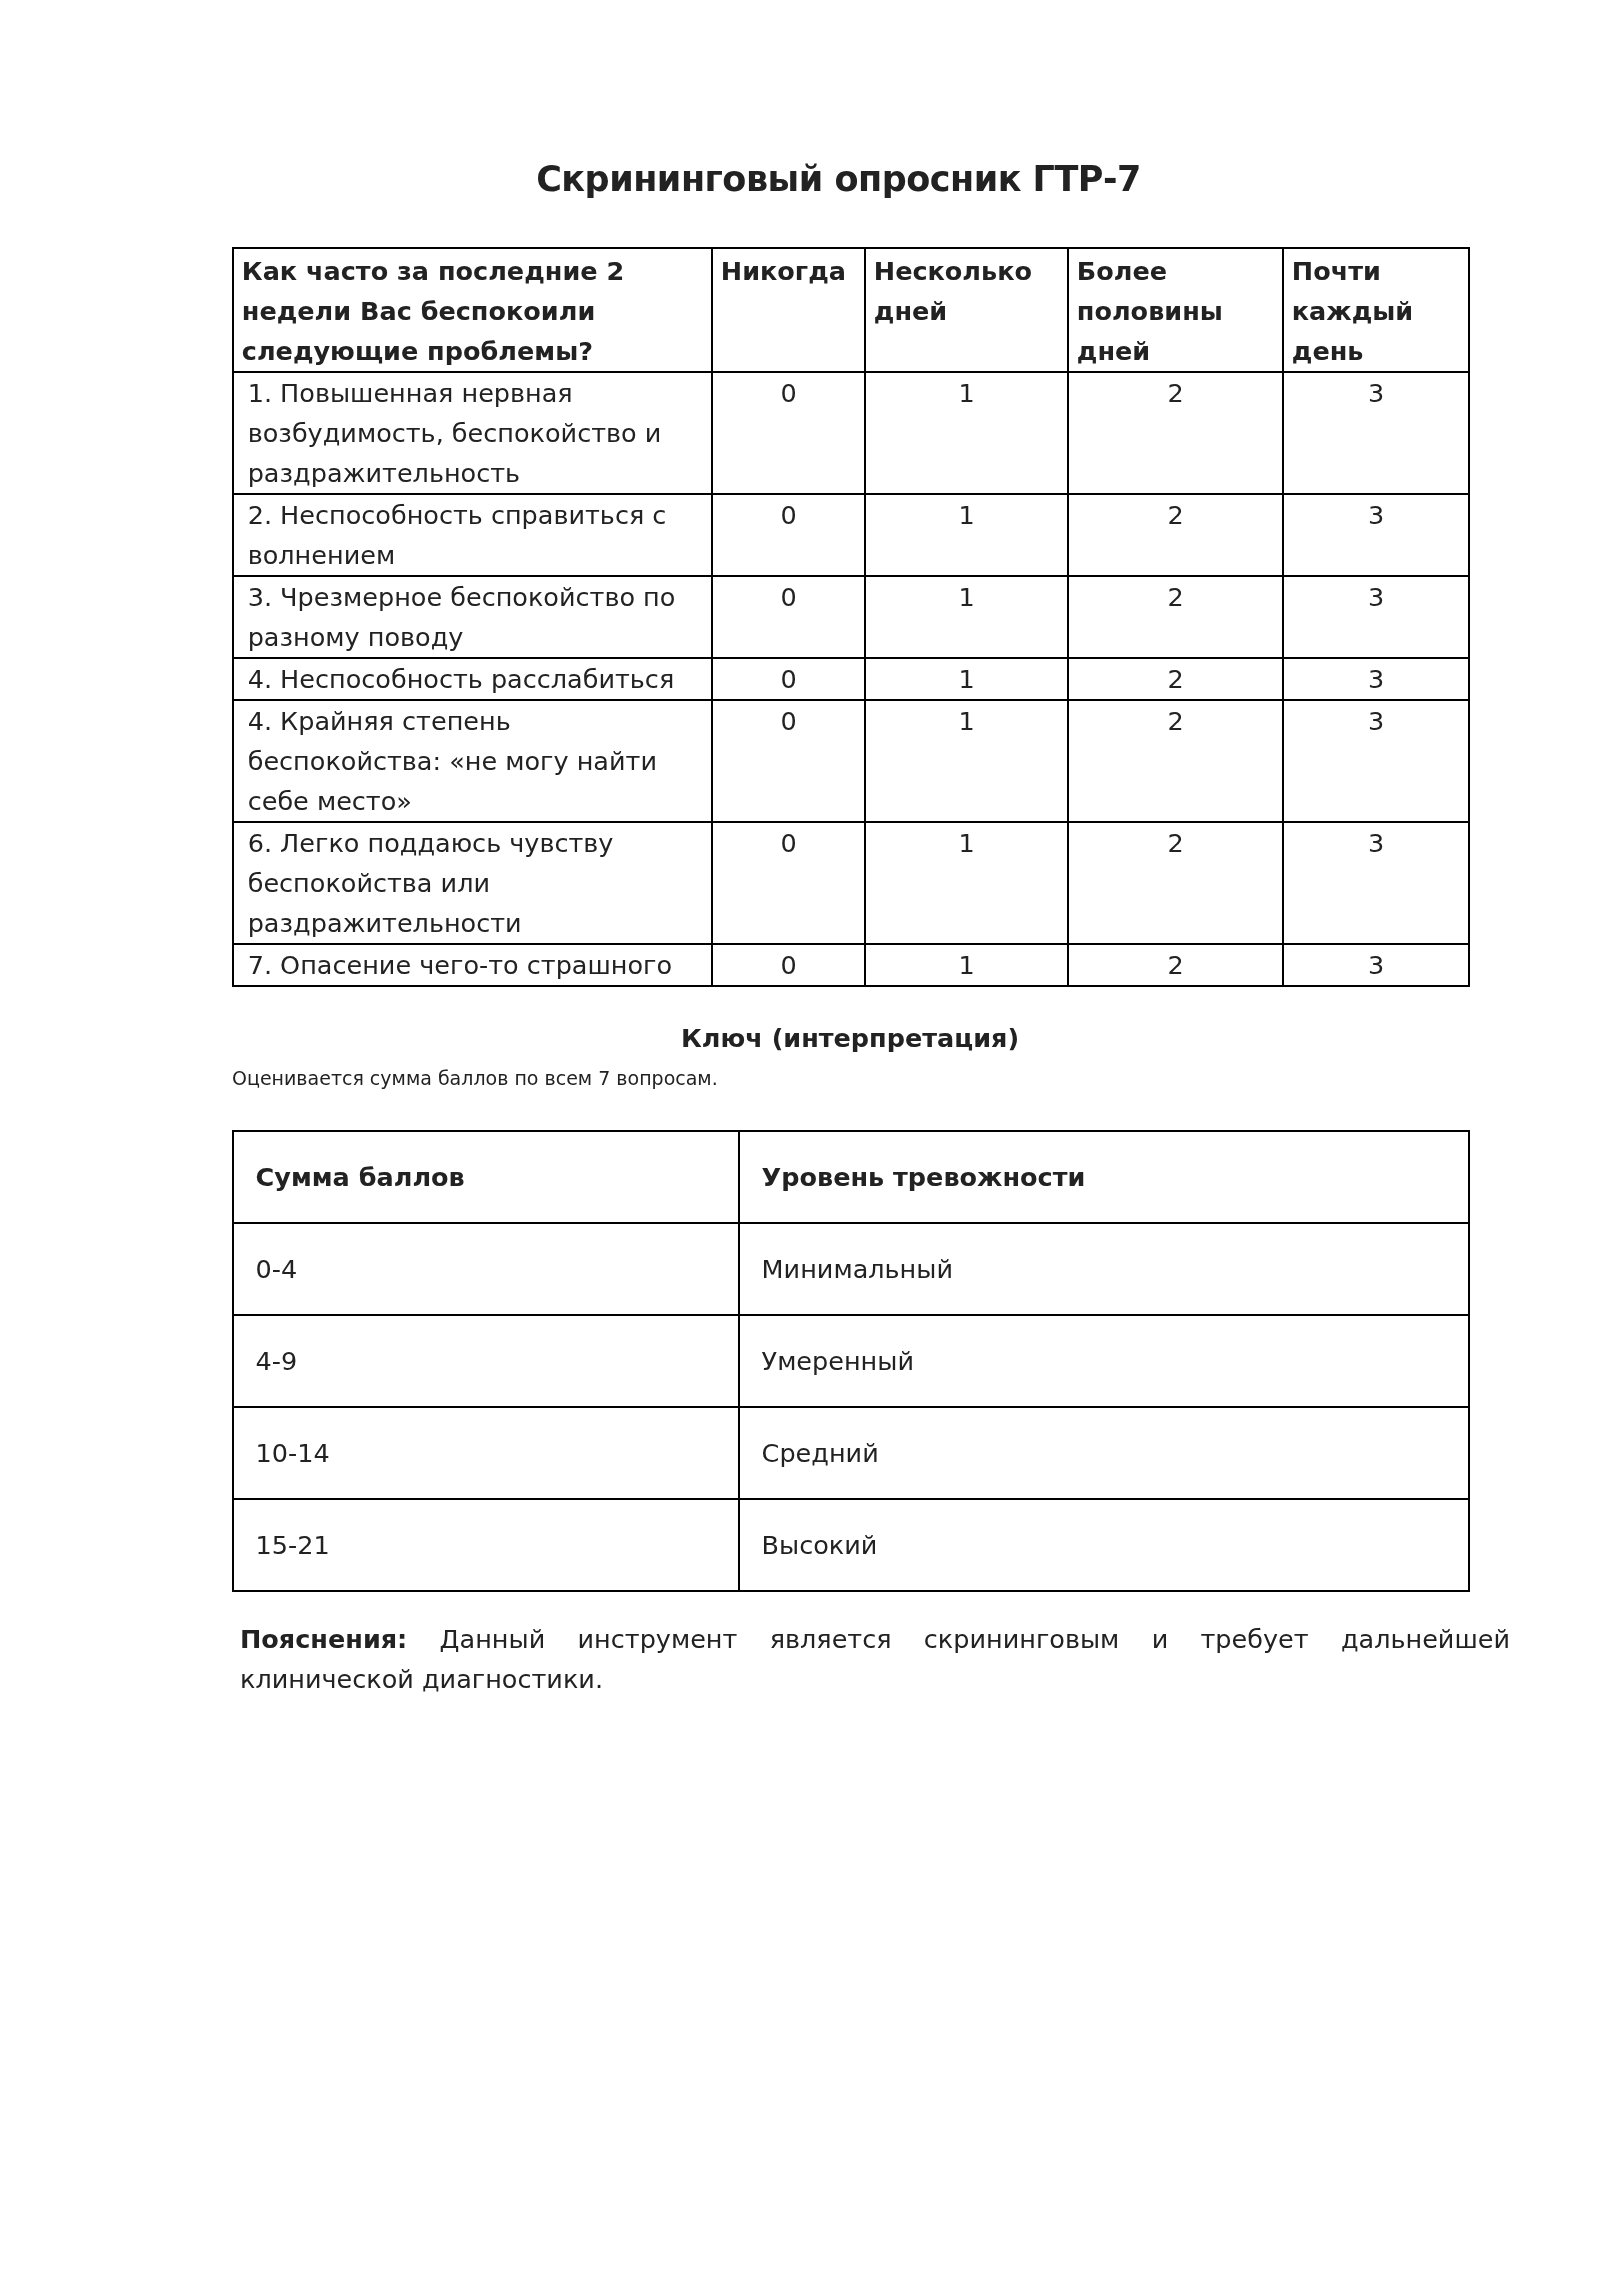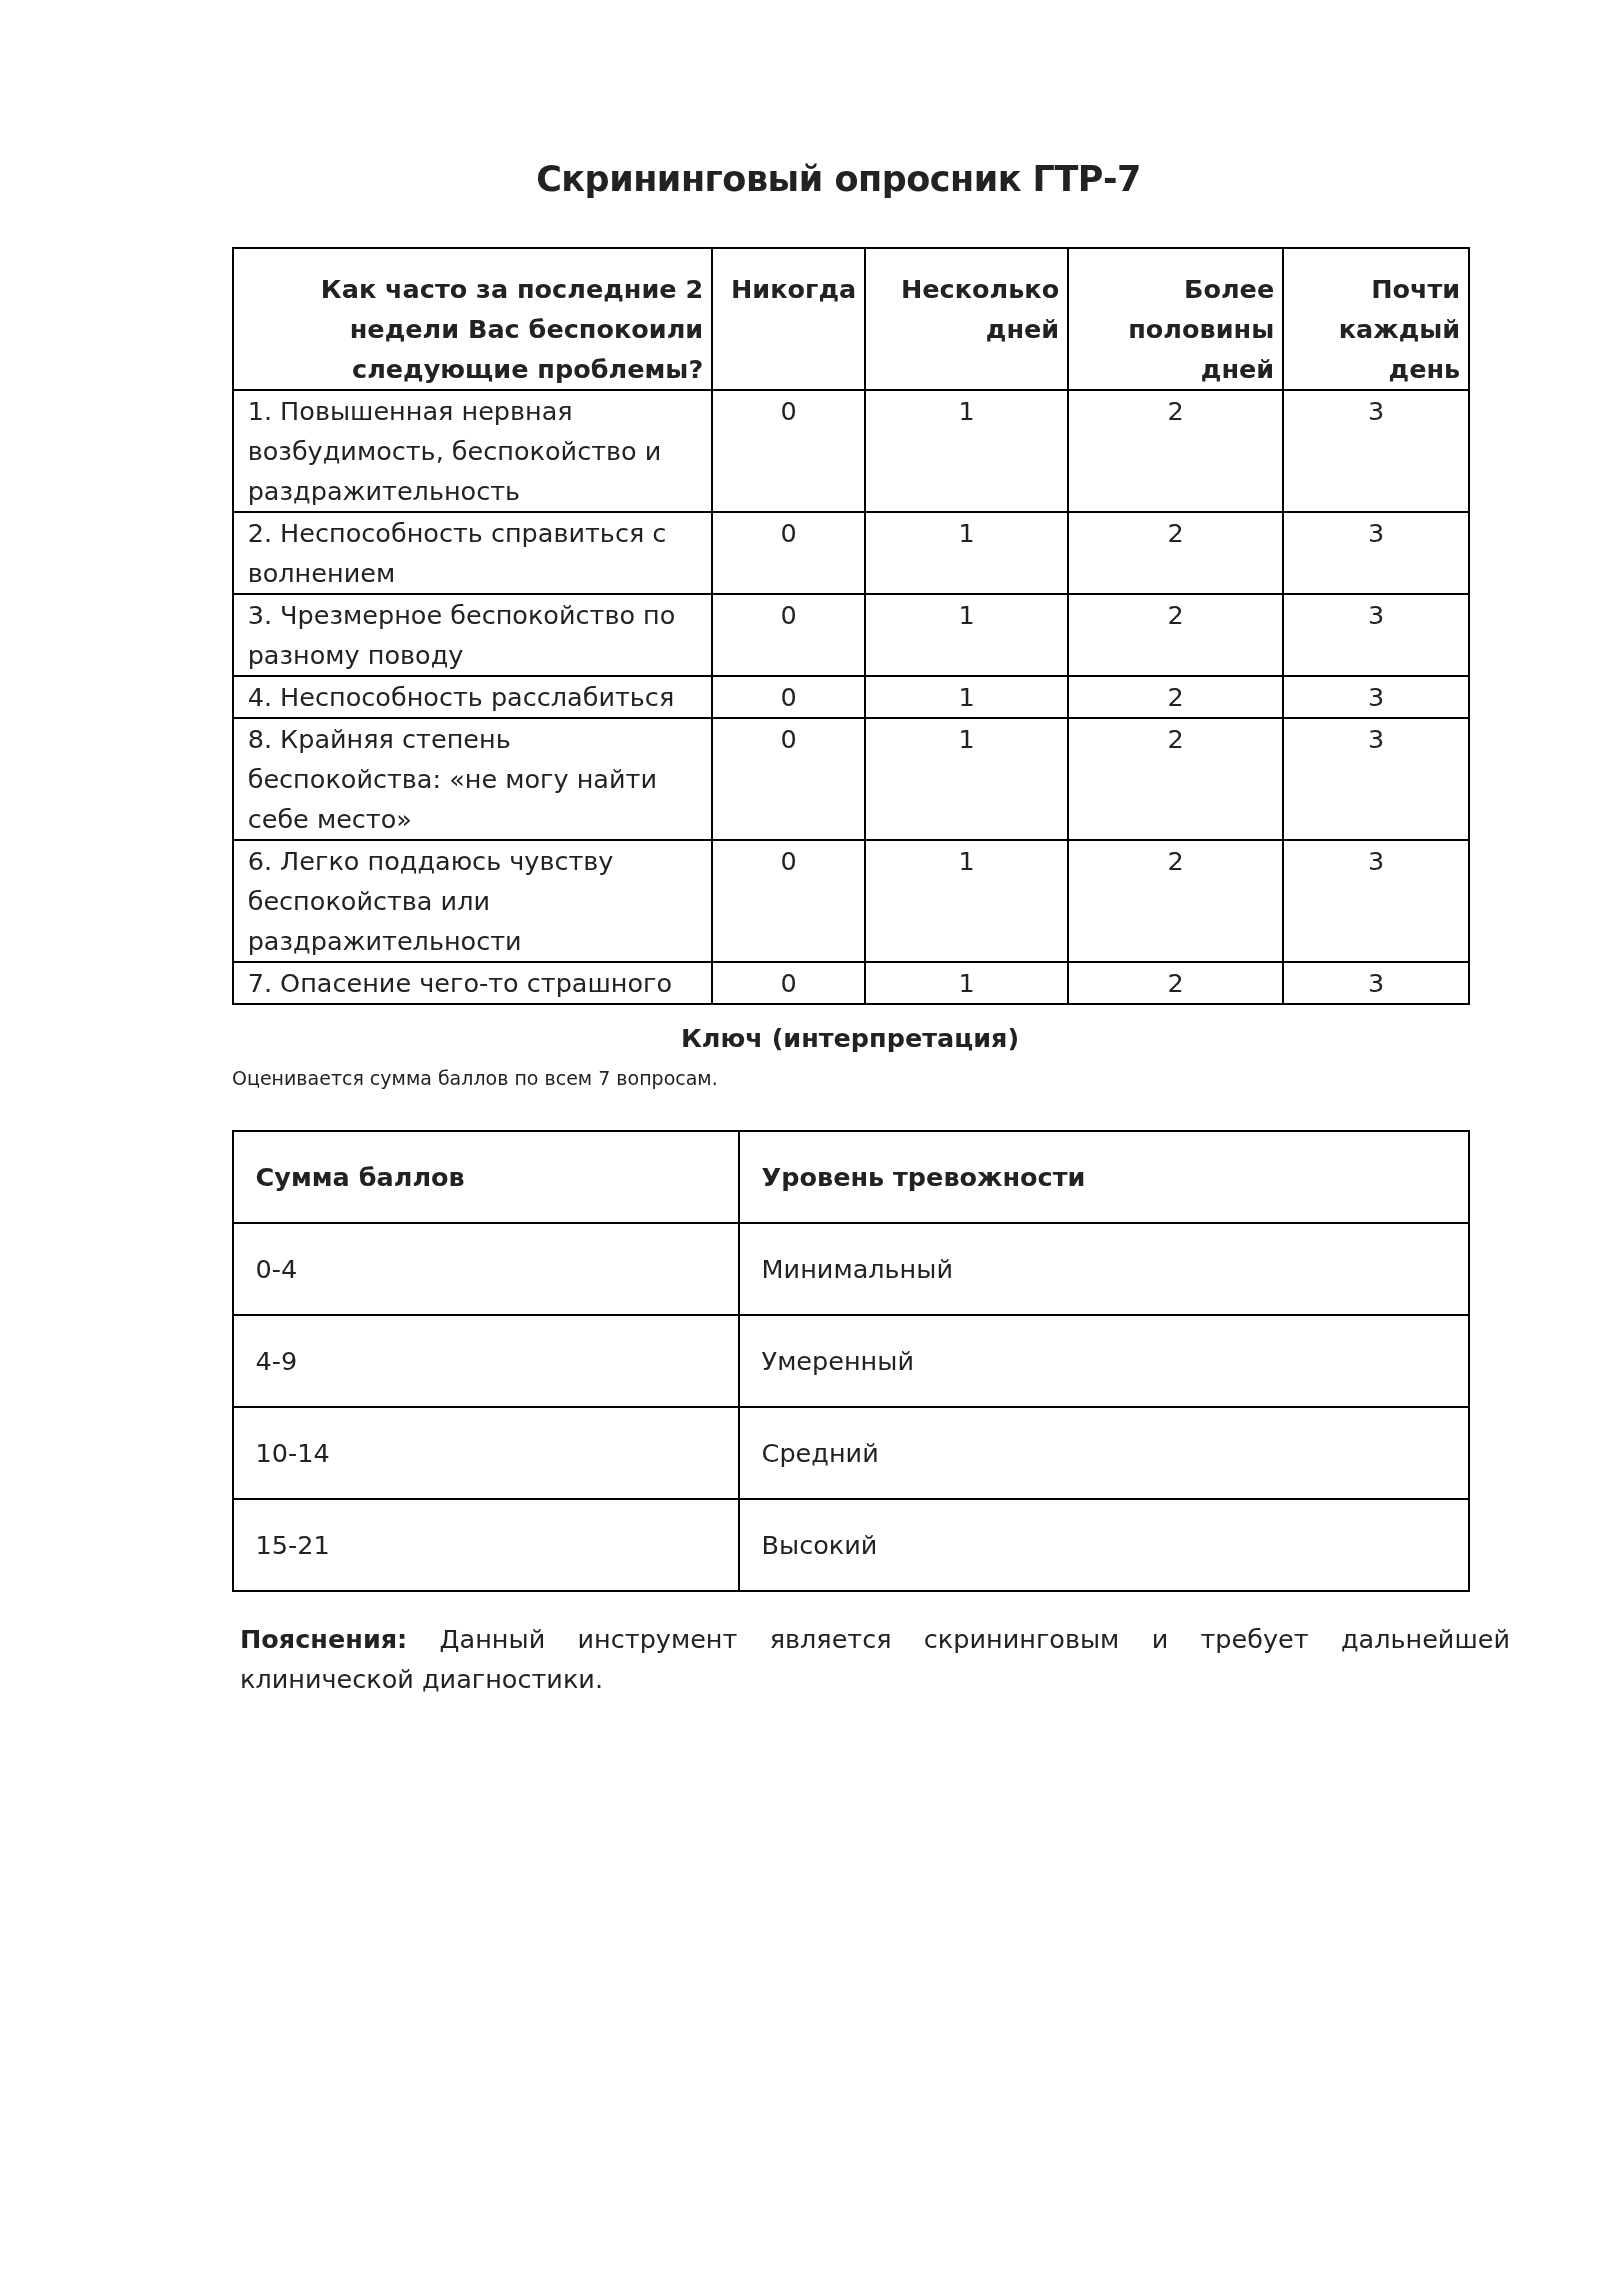--- a/index.html
+++ b/index.html
@@ -12,21 +12,21 @@
       position: absolute; left: 0; top: 157px; width: 1621px; padding-left: 56px; box-sizing: border-box;
       text-align: center; font-weight: bold; font-size: 35px; line-height: 45px;
       letter-spacing: -0.5px;
     }
     table { border-collapse: collapse; position: absolute; table-layout: fixed; }
     .q-table { left: 232px; top: 247px; width: 1236px; }
     .q-table th, .q-table td {
       border: 2.5px solid #000; vertical-align: top;
       font-size: 25.5px; line-height: 40px; padding: 0 7.8px; box-sizing: border-box;
     }
-    .q-table th { font-weight: bold; text-align: right; padding-top: 20px; }
+    .q-table th { font-weight: bold; text-align: left; padding-top: 2px; }
     .q-table td { font-weight: normal; }
     .q-table td.q-text { text-align: left; padding-left: 13.7px; padding-right: 3.9px; }
     .q-table td.score { text-align: center; }
     .q-table tr.hdr { height: 122px; }
     .key-heading {
       position: absolute; left: 232px; top: 1020px; width: 1236px; text-align: center;
       font-weight: bold; font-size: 25.5px; line-height: 37px;
     }
     .key-subtext {
       position: absolute; left: 232px; top: 1060px; font-size: 19px; line-height: 37px;
@@ -89,21 +89,21 @@
       <td class="score">3</td>
     </tr>
     <tr style="height:39px">
       <td class="q-text">4. Неспособность расслабиться</td>
       <td class="score">0</td>
       <td class="score">1</td>
       <td class="score">2</td>
       <td class="score">3</td>
     </tr>
     <tr style="height:118px">
-      <td class="q-text">8. Крайняя степень беспокойства: «не могу найти себе место»</td>
+      <td class="q-text">4. Крайняя степень беспокойства: «не могу найти себе место»</td>
       <td class="score">0</td>
       <td class="score">1</td>
       <td class="score">2</td>
       <td class="score">3</td>
     </tr>
     <tr style="height:118px">
       <td class="q-text">6. Легко поддаюсь чувству беспокойства или раздражительности</td>
       <td class="score">0</td>
       <td class="score">1</td>
       <td class="score">2</td>

